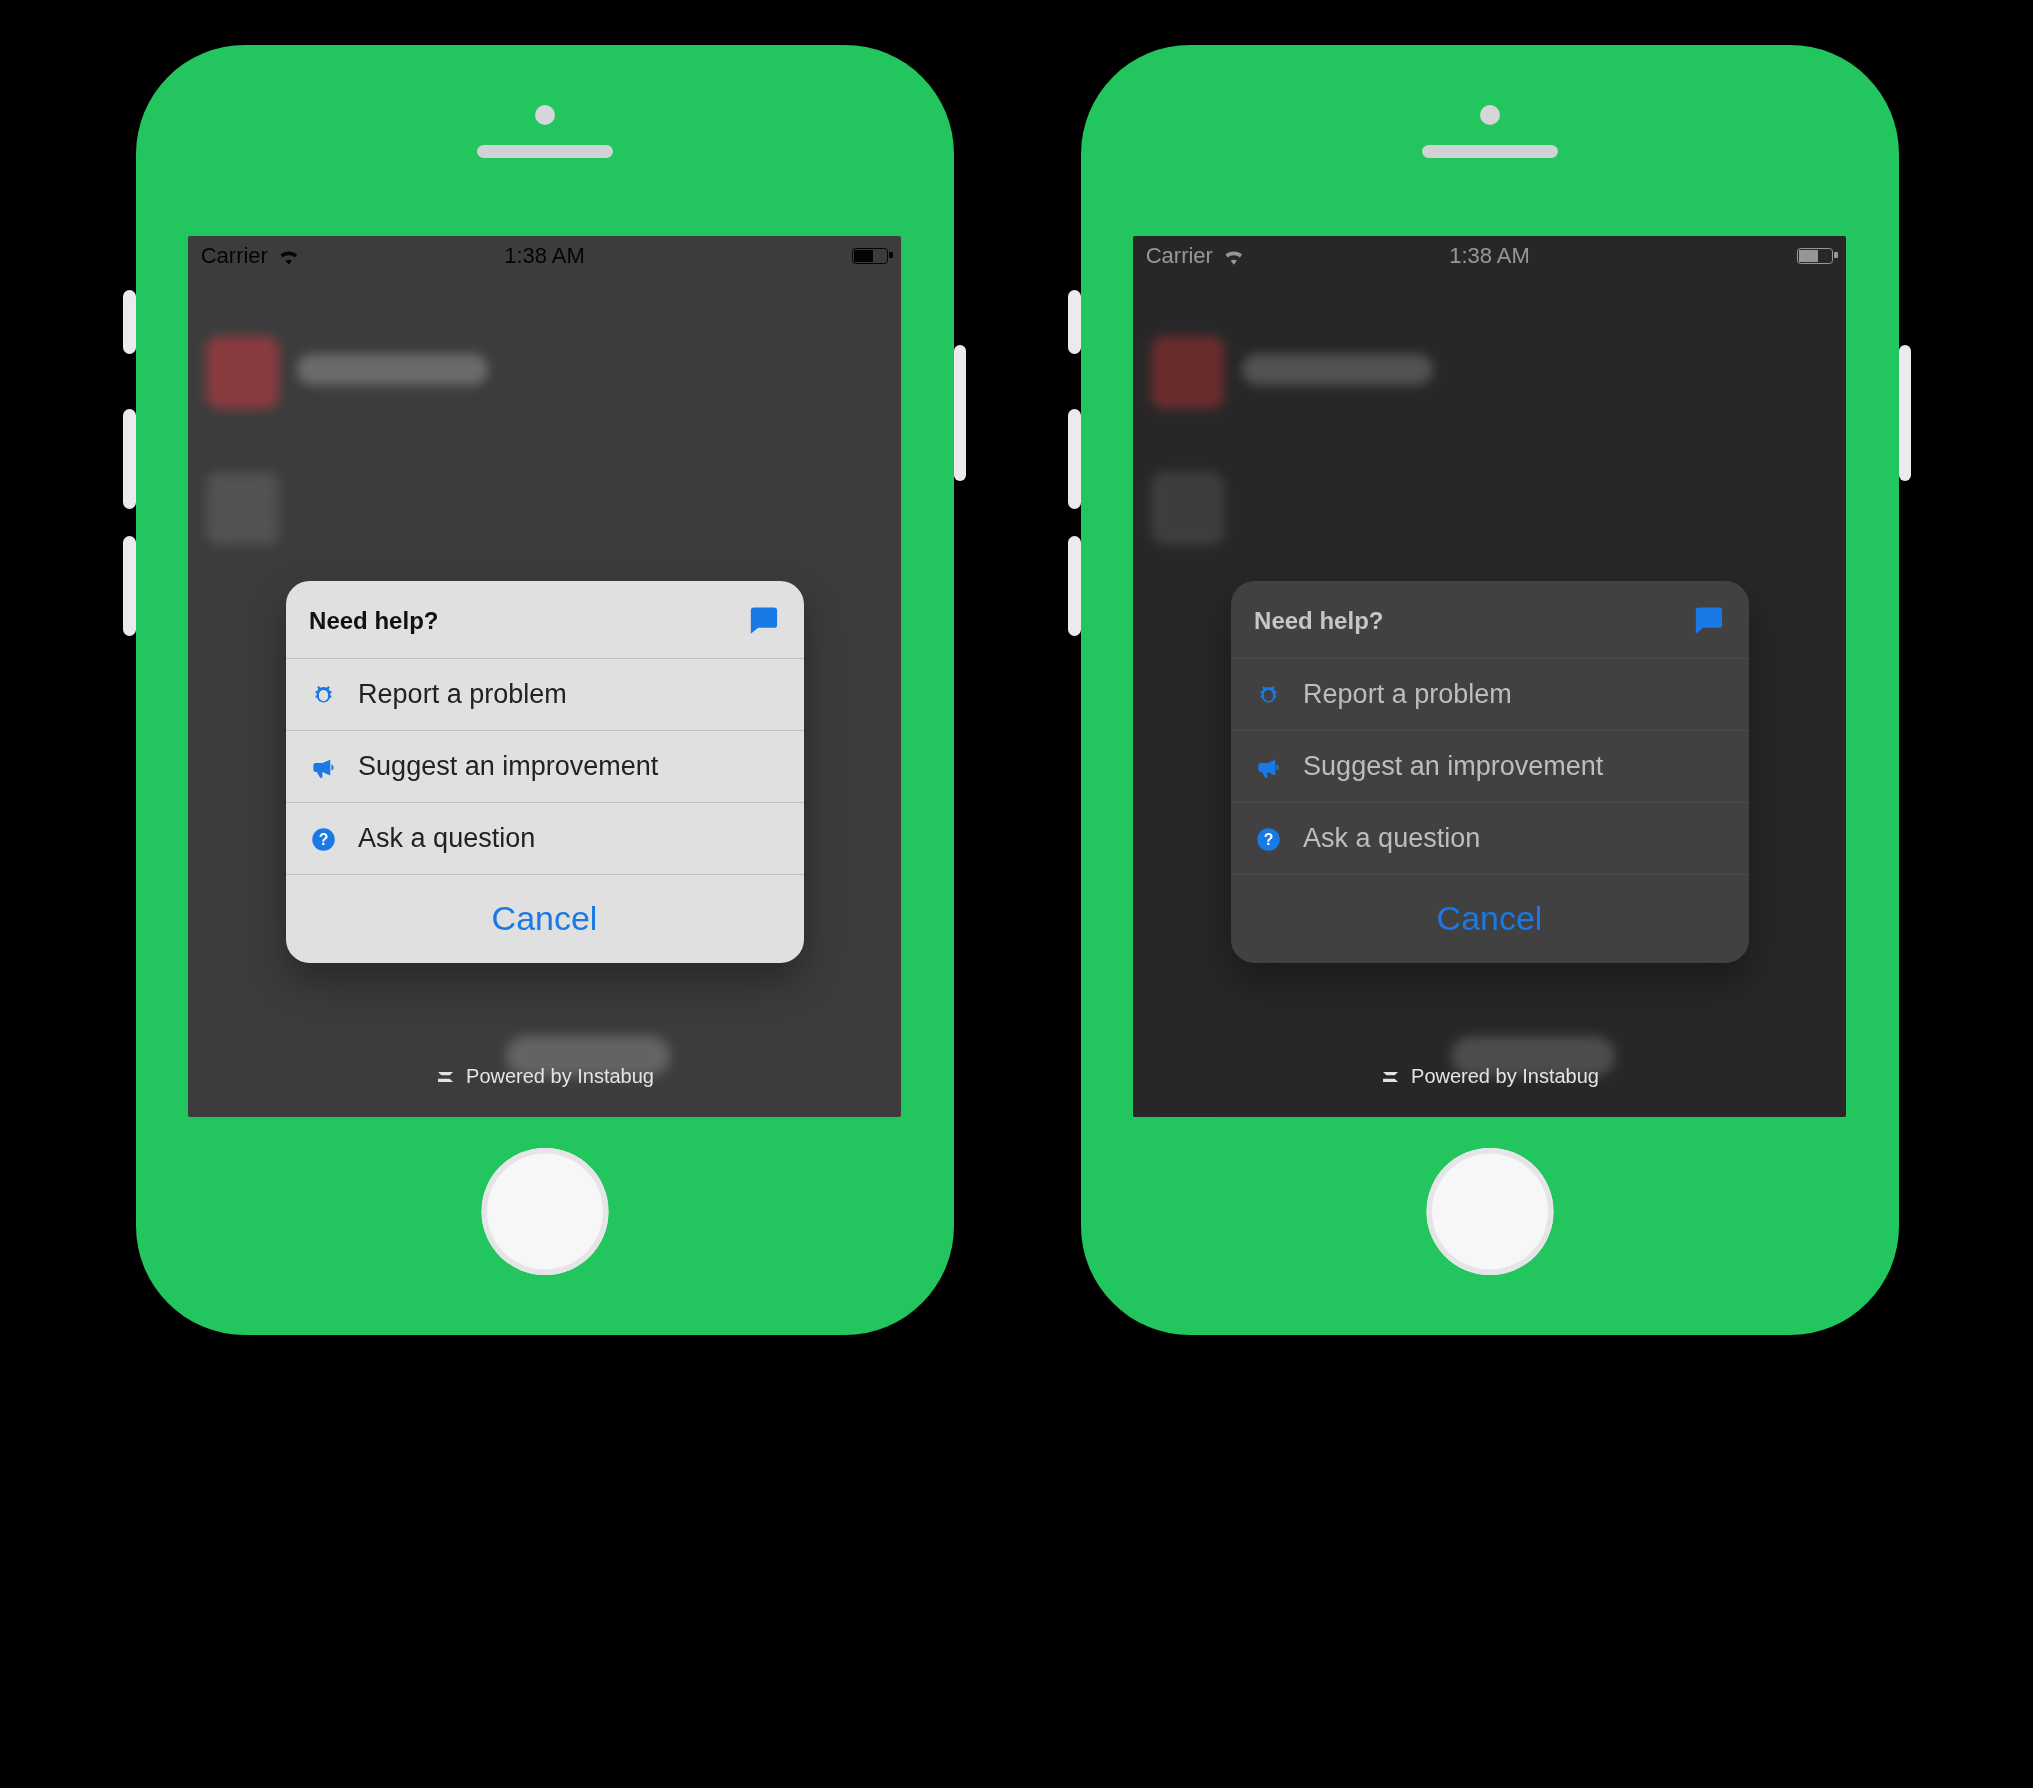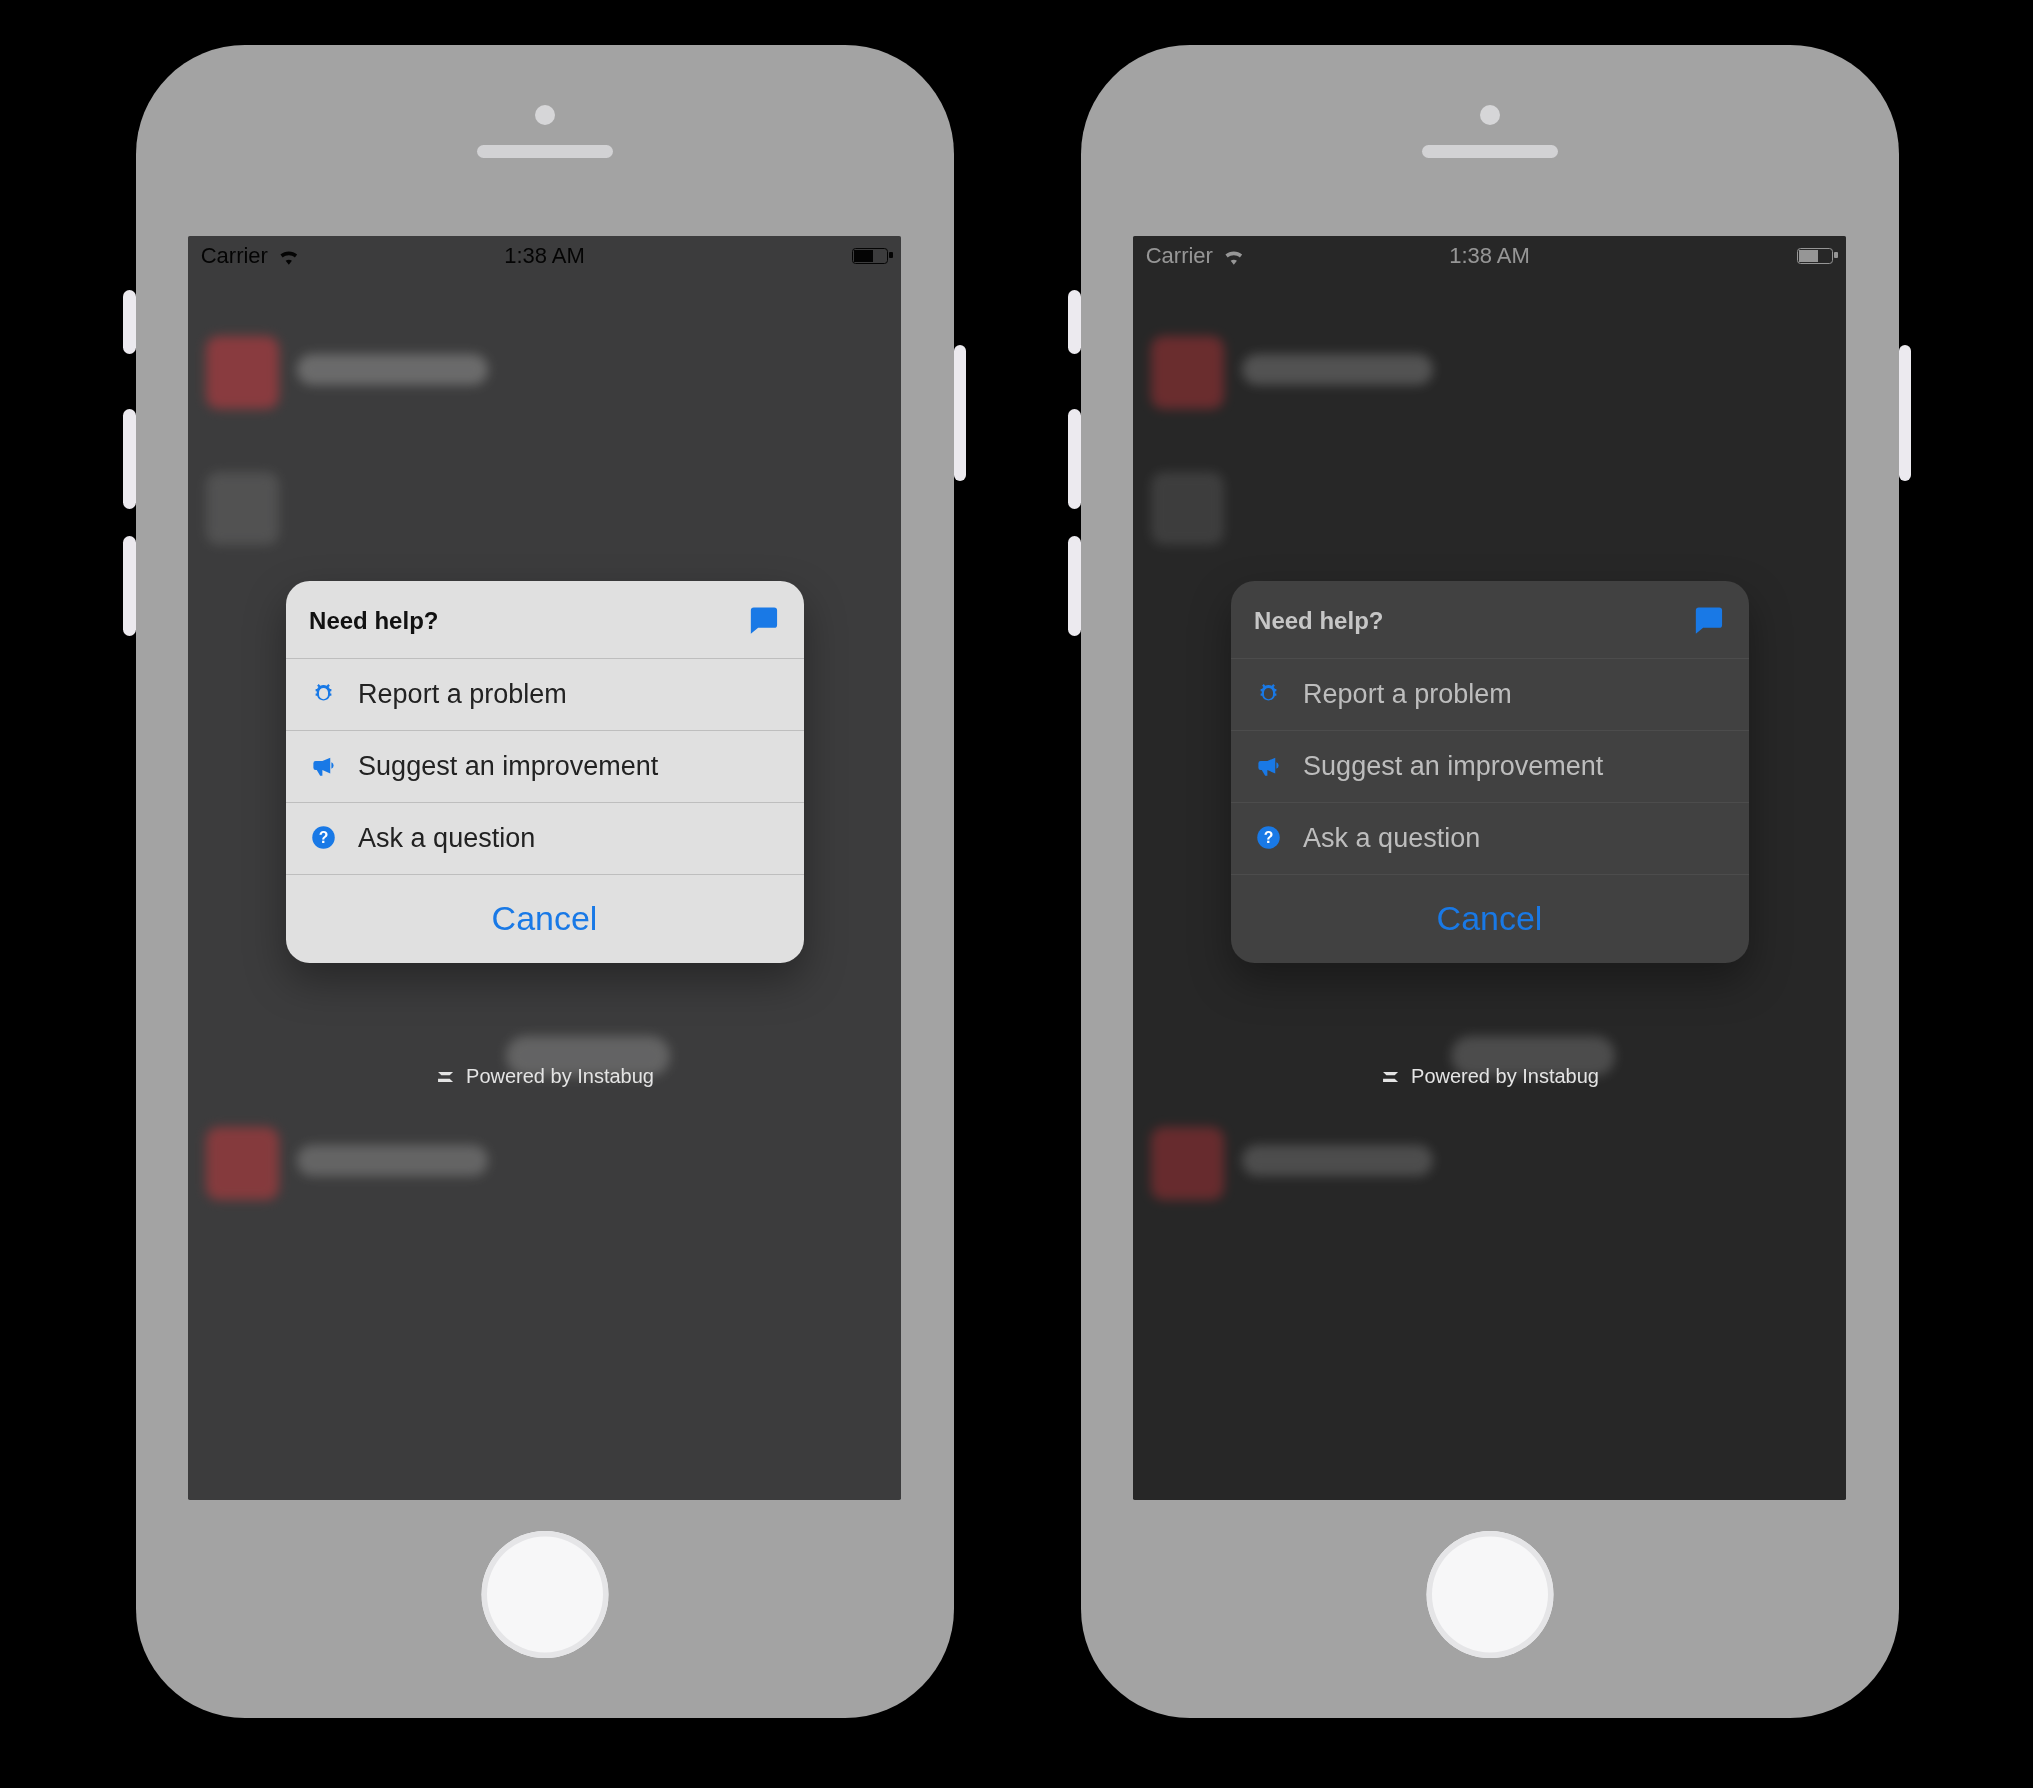--- a/index.html
+++ b/index.html
@@ -10,22 +10,22 @@
     display: flex;
     justify-content: center;
     align-items: flex-start;
     gap: 127px;
     padding-top: 45px;
     font-family: -apple-system, "Helvetica Neue", Helvetica, Arial, sans-serif;
   }
 
   .phone {
     width: 818px;
-    height: 1673px;
-    background: #a3a3a3;
+    height: 1290px;
+    background: #22c55e;
     border-radius: 109px;
     position: relative;
     box-shadow: 14.5px 11px 0 rgba(0,0,0,.55);
     padding: 18px 25.5px 27px 25.5px;
   }
 
   .phone-inner {
     width: 100%;
     height: 100%;
     position: relative;
@@ -131,21 +131,21 @@
 
   .card-header{
     display:flex;align-items:center;justify-content:space-between;
     padding:22px 23.6px 20px 23.6px;
   }
   .card-title{font-size:24px;font-weight:700;color:#111;}
   .dark .card-title{color:#c6c6c6;}
   .chat-icon{color:#1979e6;}
 
   .row{
-    display:flex;align-items:flex-start;gap:20px;
+    display:flex;align-items:flex-end;gap:20px;
     padding:20px 23.6px;
     font-size:27px;
     color:#222;
     border-top:0.9px solid rgba(0,0,0,.15);
     cursor:pointer;
   }
   .dark .row{color:#bdbdbd;border-top:0.9px solid rgba(255,255,255,.06);}
   .row .ic{width:29px;height:29px;display:flex;align-items:center;justify-content:center;color:#1979e6;flex-shrink:0;}
 
   .cancel{

